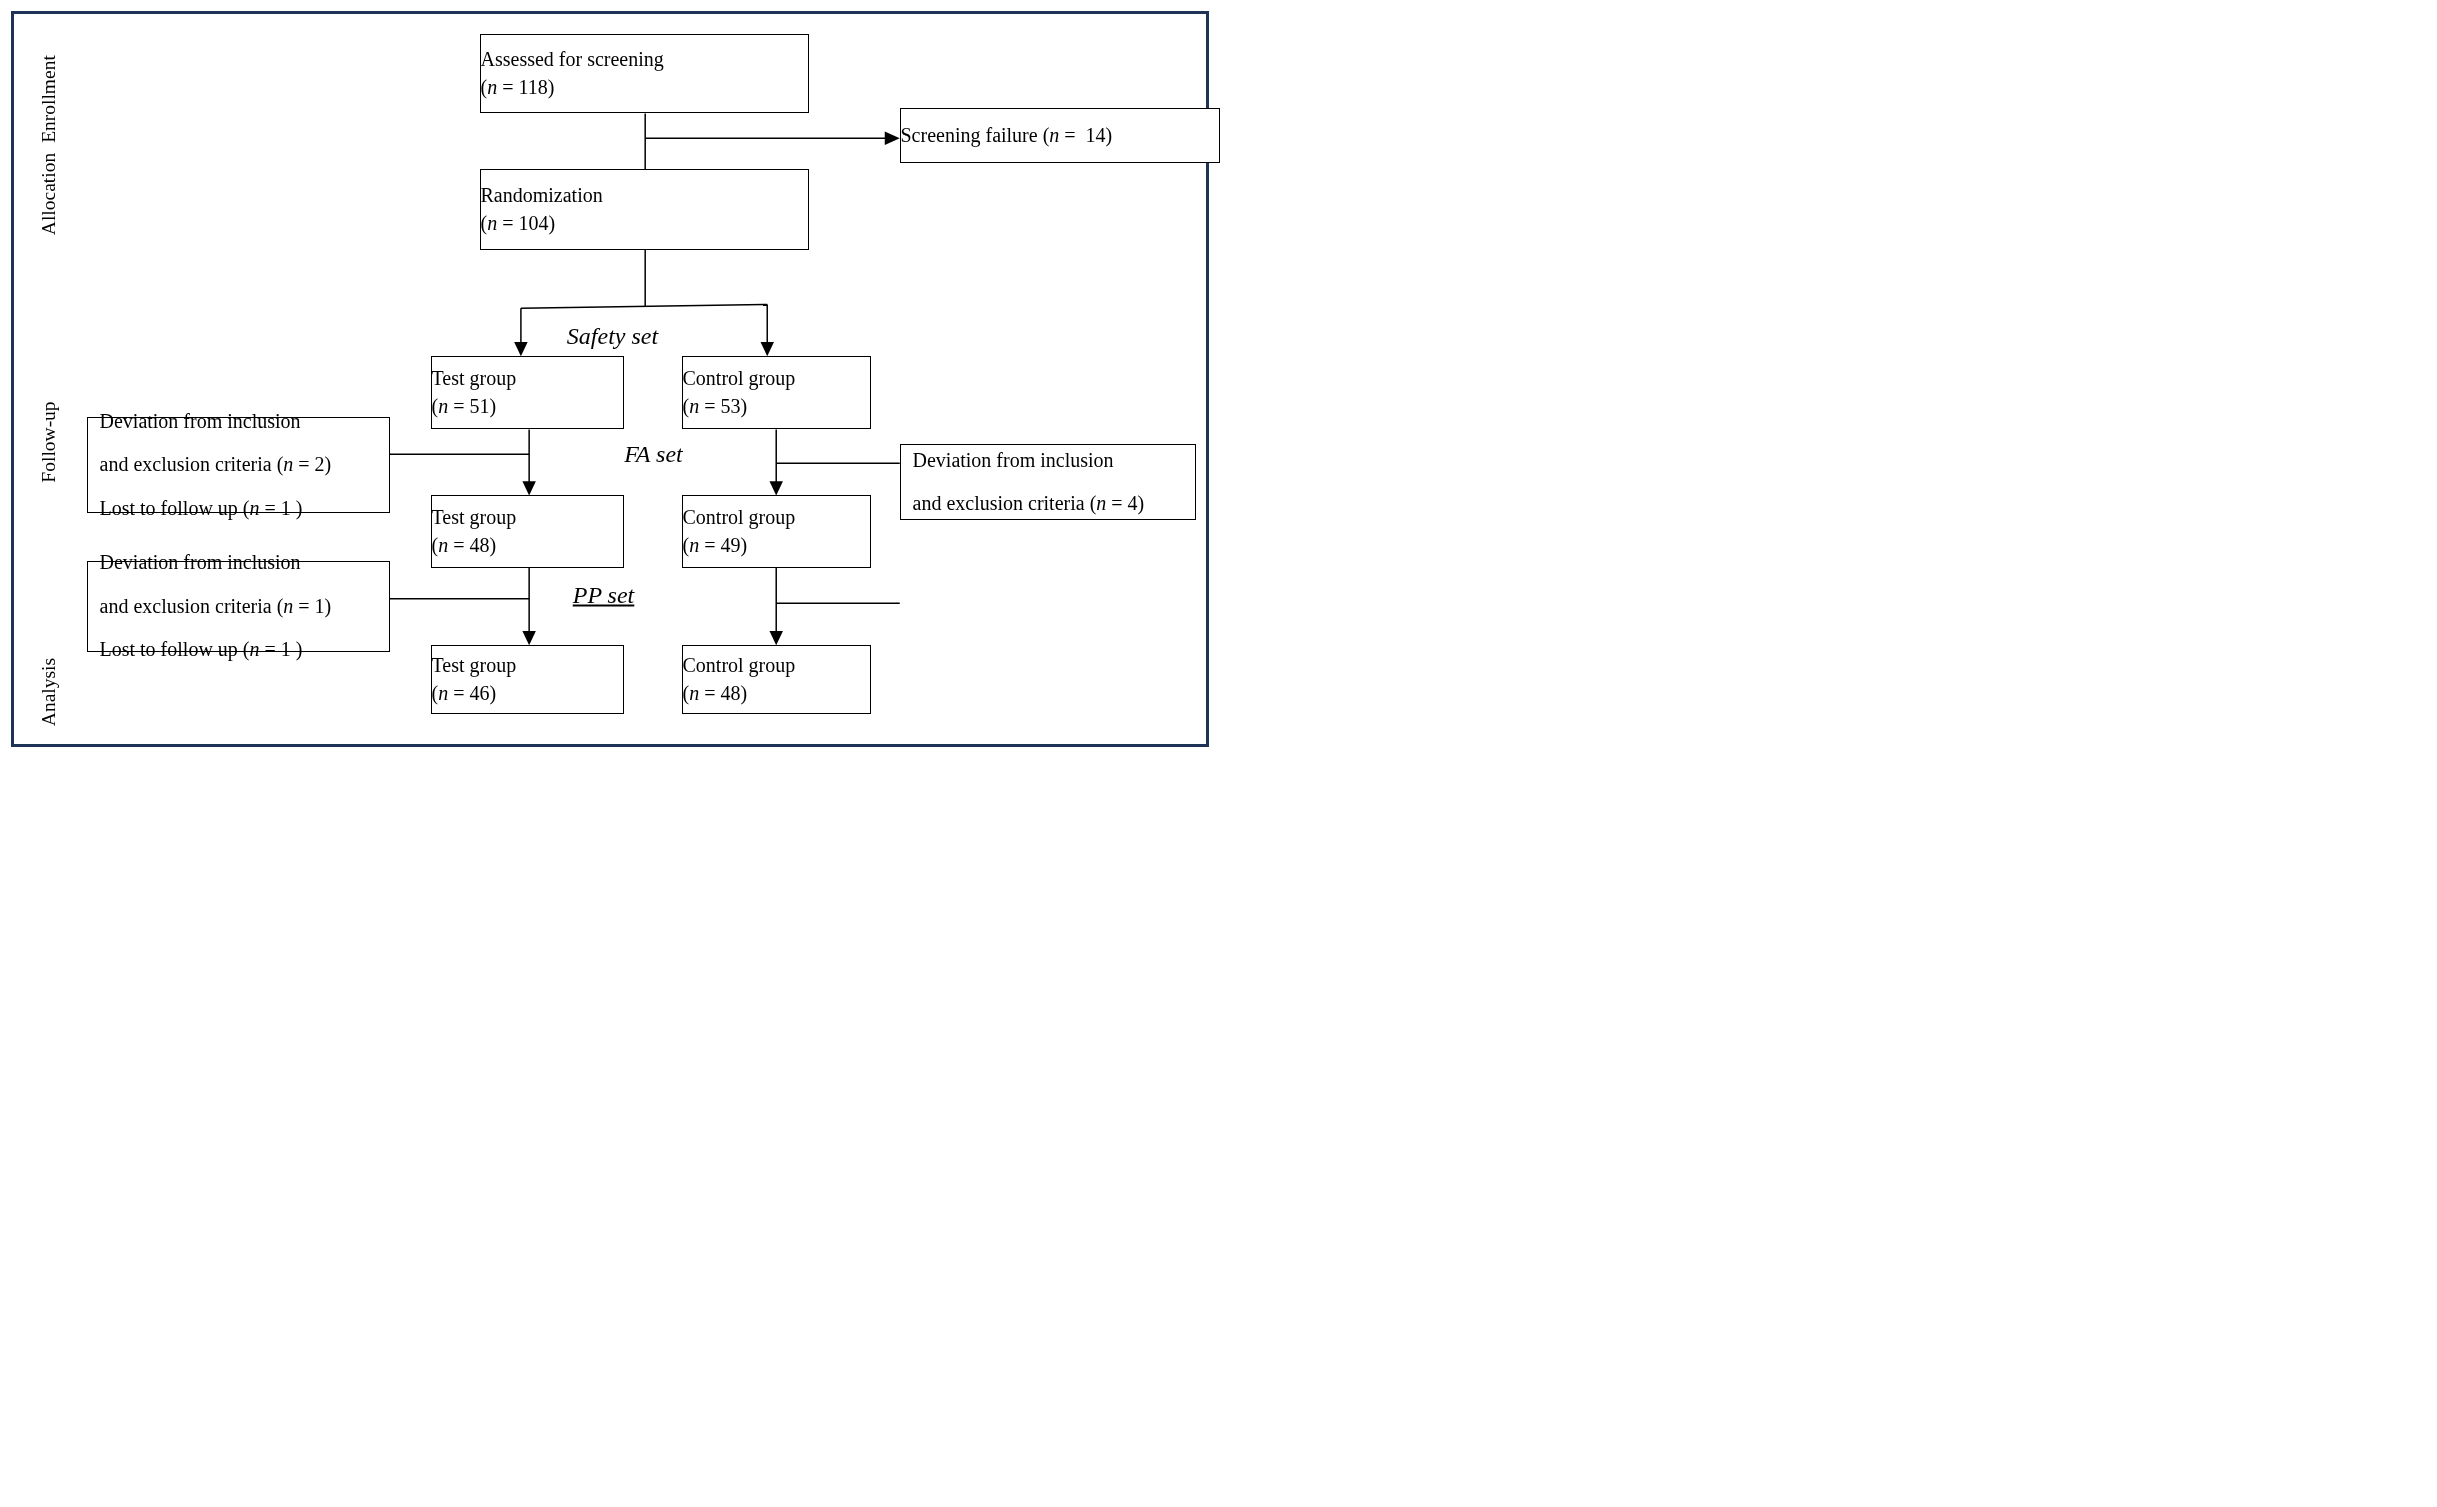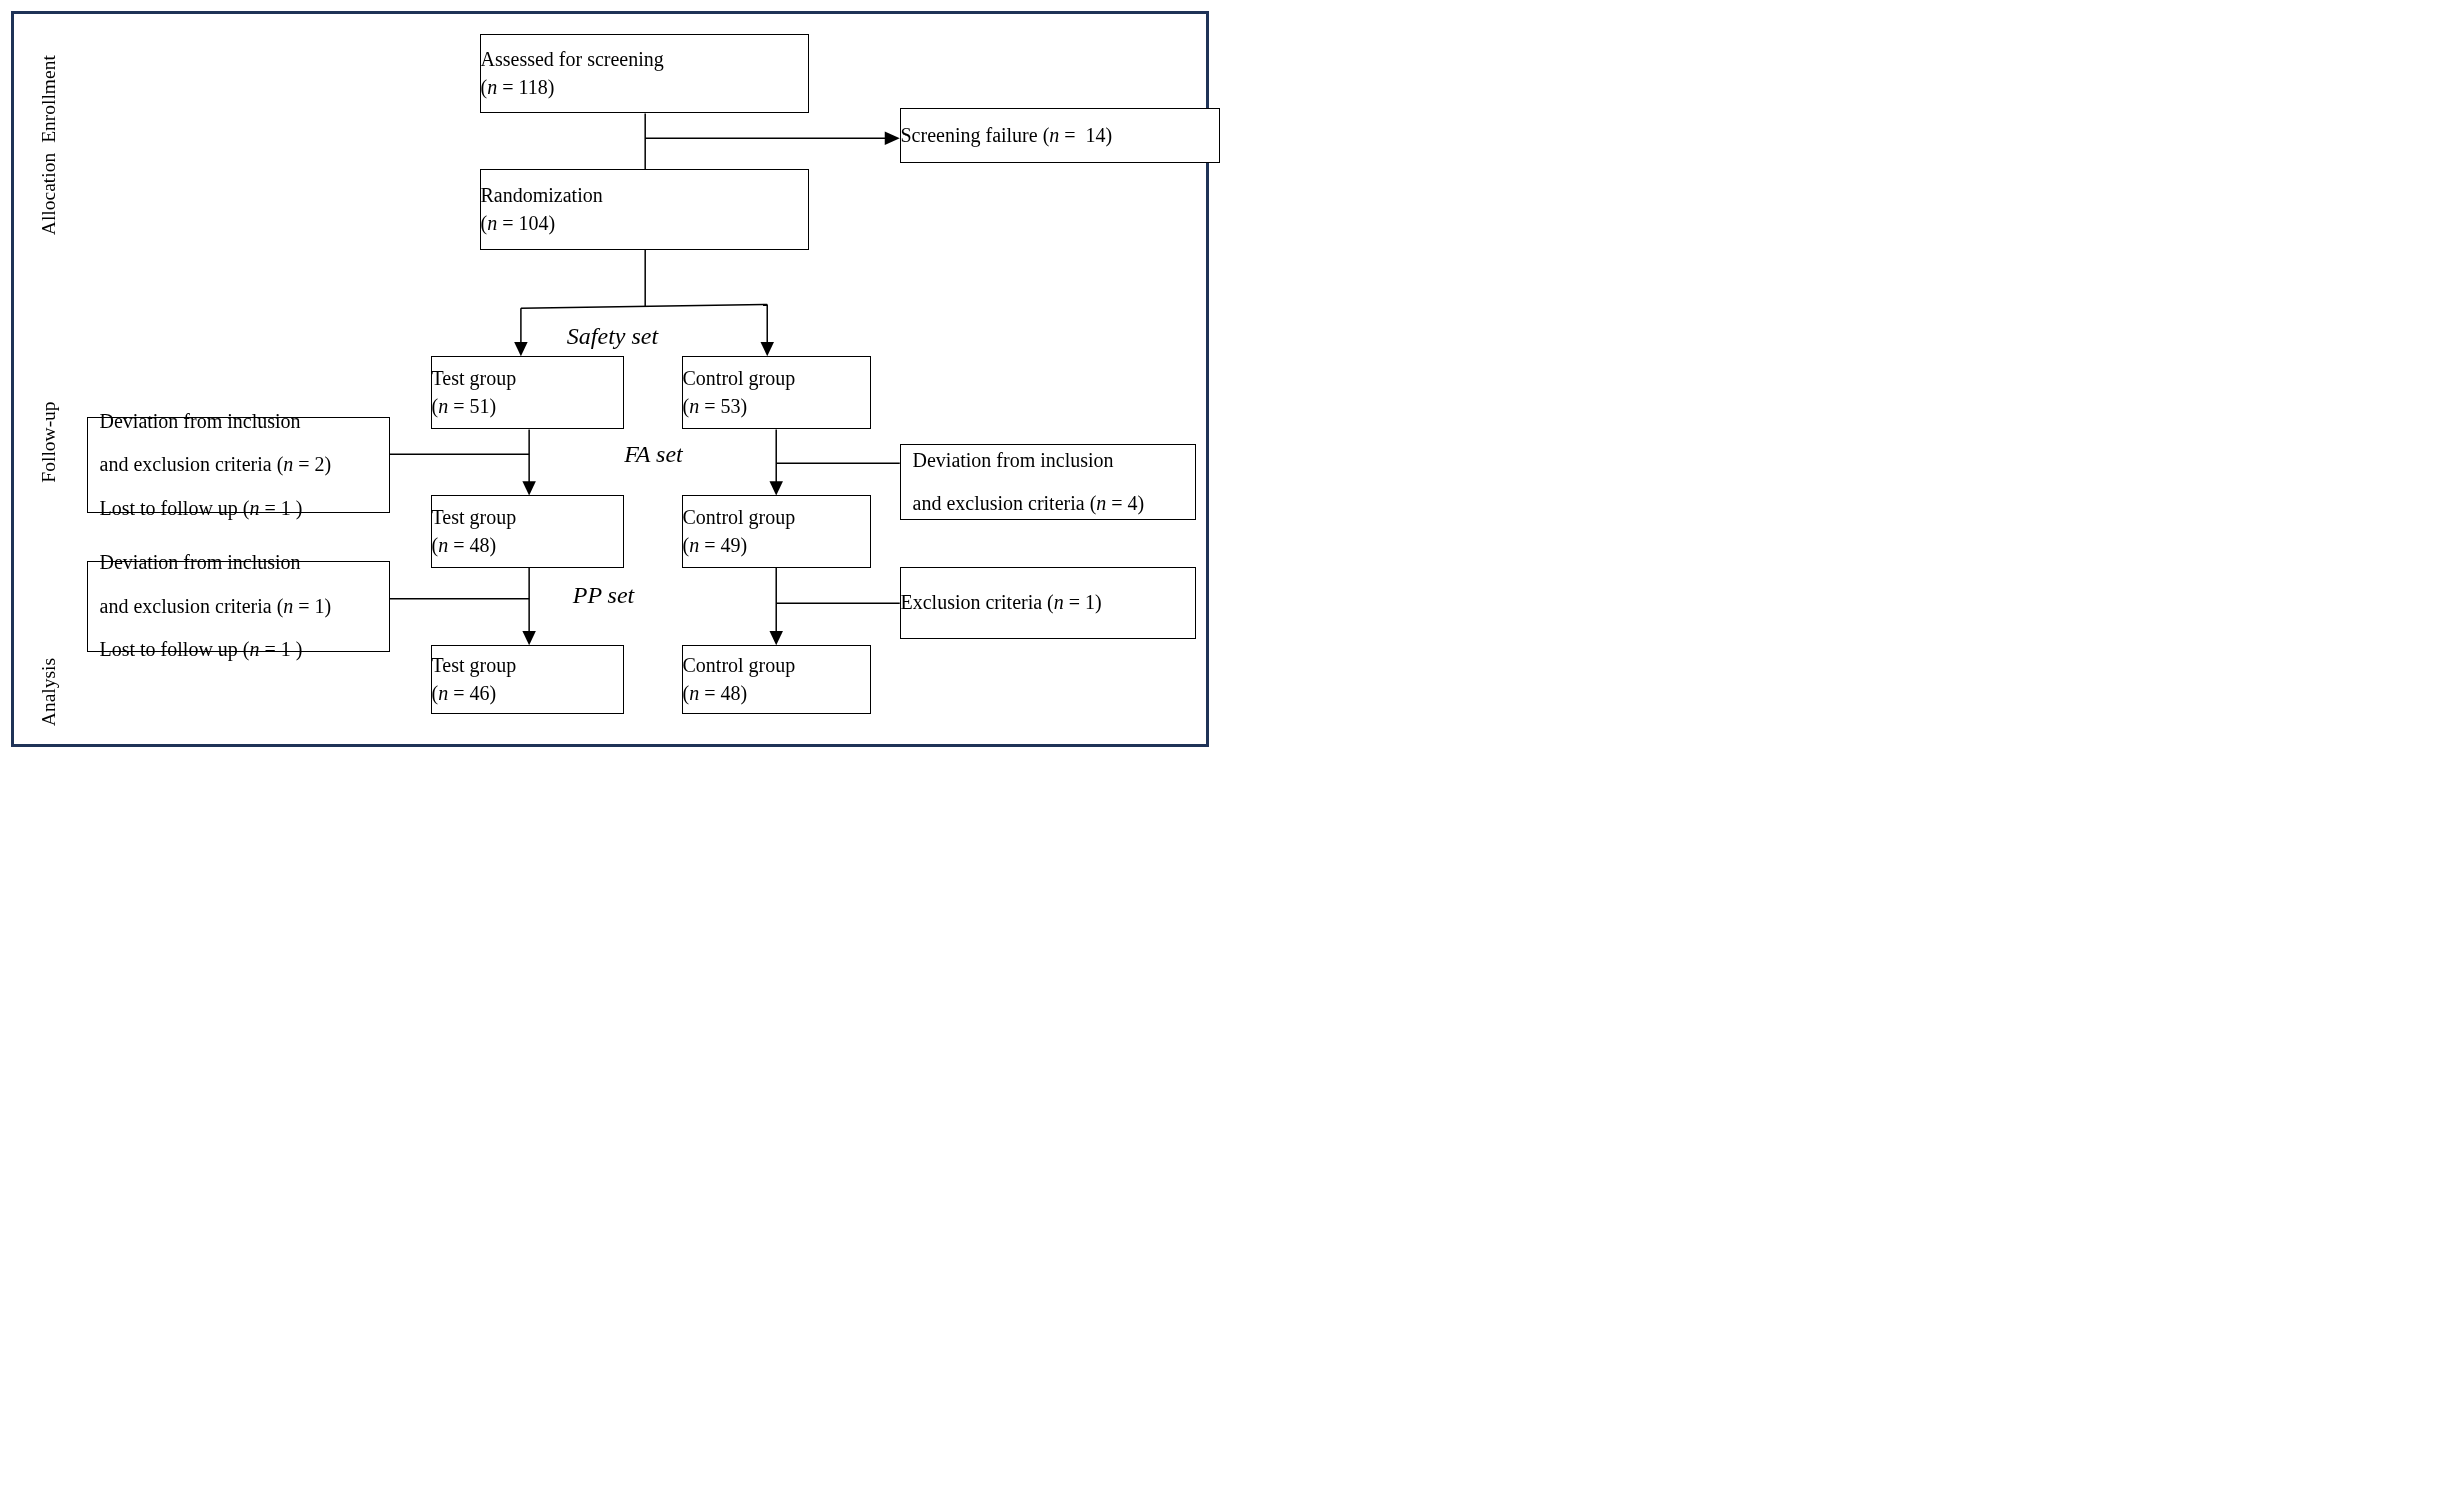--- a/index.html
+++ b/index.html
@@ -90,21 +90,21 @@
         </g>
       </svg>
 
       <div class="rail-label" style="left:35px;top:85px;">Enrollment</div>
       <div class="rail-label" style="left:35px;top:180px;">Allocation</div>
       <div class="rail-label" style="left:35px;top:428px;">Follow-up</div>
       <div class="rail-label" style="left:35px;top:678px;">Analysis</div>
 
       <div class="setlabel" style="left:599px;top:322px;">Safety set</div>
       <div class="setlabel" style="left:640px;top:440px;">FA set</div>
-      <div class="setlabel" style="left:590px;top:581px;">PP set</div>
+      <div class="setlabel" style="left:590px;top:581px;text-decoration:underline;">PP set</div>
 
       <div class="fbox" style="left:466px;top:20px;width:329px;height:79px;">
           <div>Assessed for screening</div>
           <div>(<i>n</i> = 118)</div>
         </div>
 
       <div class="fbox" style="left:886px;top:94px;width:320px;height:55px;">
           <div>Screening failure (<i>n</i> = &nbsp;14)</div>
         </div>
 
@@ -143,23 +143,20 @@
           <div>Control group</div>
           <div>(<i>n</i> = 49)</div>
         </div>
 
       <div class="fbox left-text" style="left:73px;top:547px;width:303px;height:91px;">
           <div>Deviation from inclusion</div>
           <div>and exclusion criteria (<i>n</i> = 1)</div>
           <div>Lost to follow up (<i>n</i> = 1&nbsp;)</div>
         </div>
 
-      <div class="fbox" style="left:886px;top:553px;width:296px;height:72px;">
-          <div>Exclusion criteria (<i>n</i> = 1)</div>
-        </div>
 
       <div class="fbox" style="left:417px;top:631px;width:193px;height:69px;">
           <div>Test group</div>
           <div>(<i>n</i> = 46)</div>
         </div>
 
       <div class="fbox" style="left:668px;top:631px;width:189px;height:69px;">
           <div>Control group</div>
           <div>(<i>n</i> = 48)</div>
         </div>

